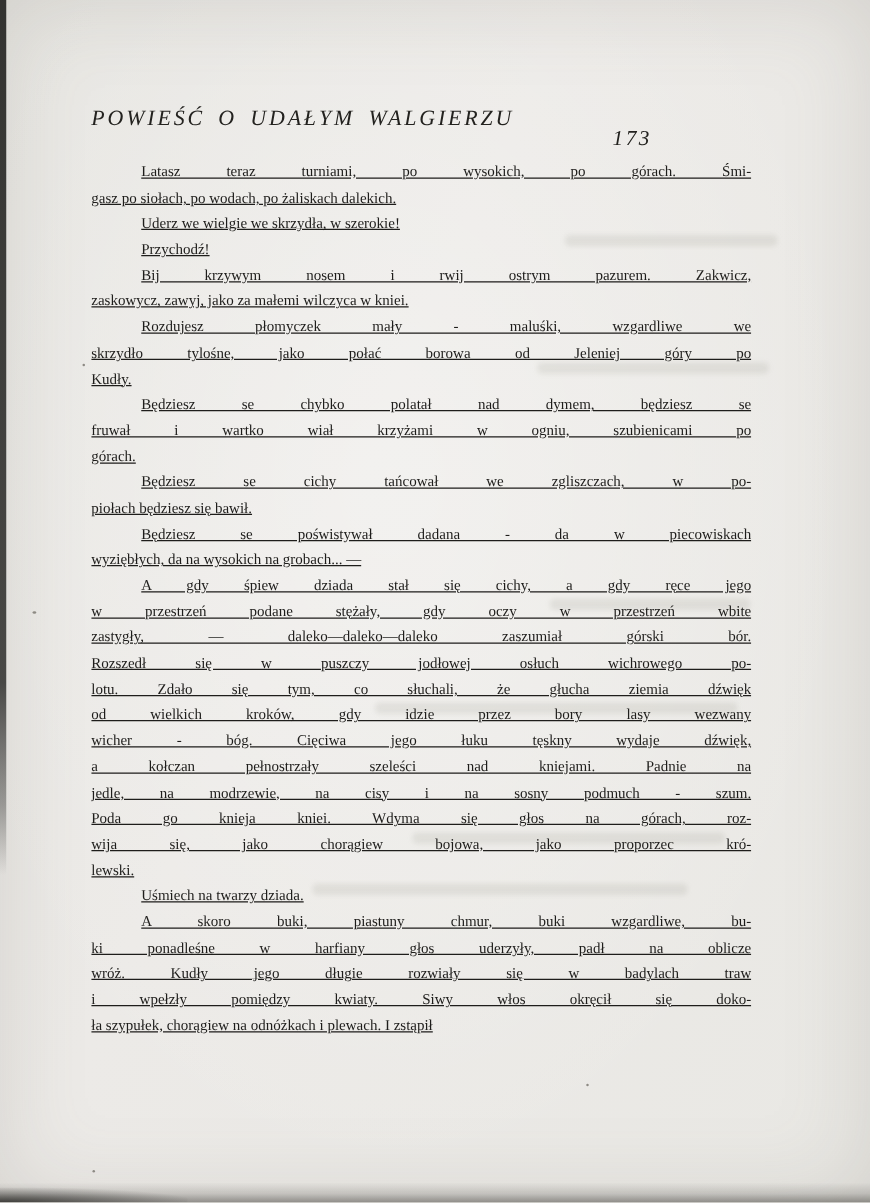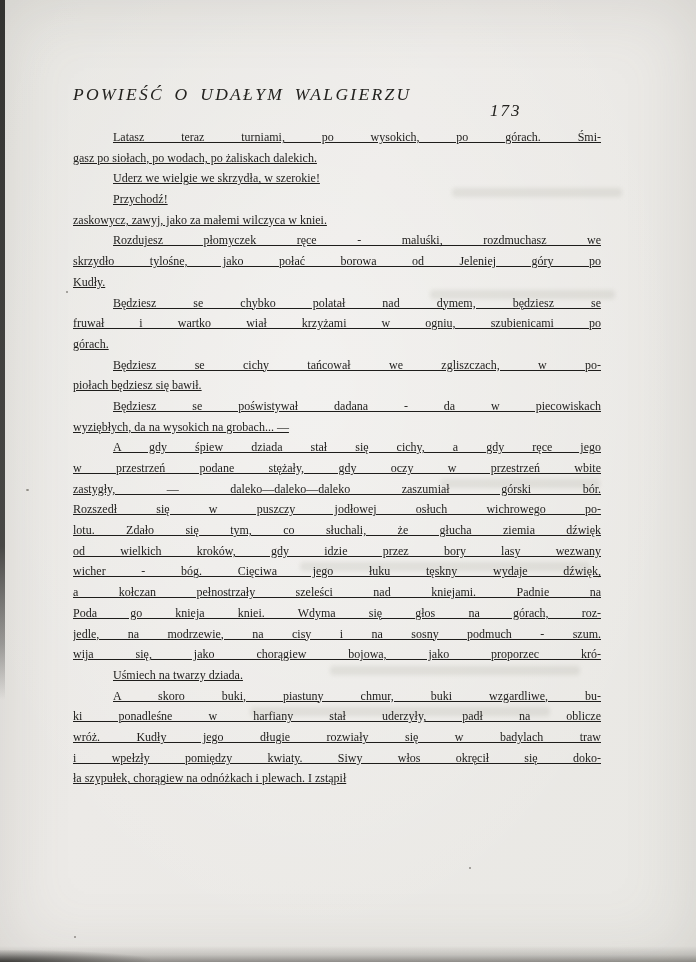--- a/index.html
+++ b/index.html
@@ -88,45 +88,47 @@
   <div class="text-block">
     <div class="running-header">
       <span class="title">POWIEŚĆ O UDAŁYM WALGIERZU</span>
       <span class="pagenum">173</span>
     </div>
     <div class="page-body" id="page-body">
         <div class="line first just">Latasz teraz turniami, po wysokich, po górach. Śmi-</div>
         <div class="line last">gasz po siołach, po wodach, po żaliskach dalekich.</div>
         <div class="line first last">Uderz we wielgie we skrzydła, w szerokie!</div>
         <div class="line first last">Przychodź!</div>
+        <div class="line first just">Bij krzywym nosem i rwij ostrym pazurem. Zakwicz,</div>
         <div class="line last">zaskowycz, zawyj, jako za małemi wilczyca w kniei.</div>
-        <div class="line first just">Rozdujesz płomyczek ręce - maluśki, rozdmuchasz we</div>
+        <div class="line first just">Rozdujesz płomyczek mały - maluśki, wzgardliwe we</div>
         <div class="line just">skrzydło tylośne, jako połać borowa od Jeleniej góry po</div>
         <div class="line last">Kudły.</div>
         <div class="line first just">Będziesz se chybko polatał nad dymem, będziesz se</div>
         <div class="line just">fruwał i wartko wiał krzyżami w ogniu, szubienicami po</div>
         <div class="line last">górach.</div>
         <div class="line first just">Będziesz se cichy tańcował we zgliszczach, w po-</div>
         <div class="line last">piołach będziesz się bawił.</div>
         <div class="line first just">Będziesz se poświstywał dadana - da w piecowiskach</div>
         <div class="line last">wyziębłych, da na wysokich na grobach... —</div>
         <div class="line first just">A gdy śpiew dziada stał się cichy, a gdy ręce jego</div>
         <div class="line just">w przestrzeń podane stężały, gdy oczy w przestrzeń wbite</div>
         <div class="line just">zastygły, — daleko—daleko—daleko zaszumiał górski bór.</div>
         <div class="line just">Rozszedł się w puszczy jodłowej osłuch wichrowego po-</div>
         <div class="line just">lotu. Zdało się tym, co słuchali, że głucha ziemia dźwięk</div>
         <div class="line just">od wielkich kroków, gdy idzie przez bory lasy wezwany</div>
         <div class="line just">wicher - bóg. Cięciwa jego łuku tęskny wydaje dźwięk,</div>
         <div class="line just">a kołczan pełnostrzały szeleści nad kniejami. Padnie na</div>
+        <div class="line just">jedle, na modrzewie, na cisy i na sosny podmuch - szum.</div>
         <div class="line just">Poda go knieja kniei. Wdyma się głos na górach, roz-</div>
-        <div class="line just">jedle, na modrzewie, na cisy i na sosny podmuch - szum.</div>
         <div class="line just">wija się, jako chorągiew bojowa, jako proporzec kró-</div>
+        <div class="line last">lewski.</div>
         <div class="line first last">Uśmiech na twarzy dziada.</div>
         <div class="line first just">A skoro buki, piastuny chmur, buki wzgardliwe, bu-</div>
-        <div class="line just">ki ponadleśne w harfiany stał uderzyły, padł na oblicze</div>
+        <div class="line just">ki ponadleśne w harfiany głos uderzyły, padł na oblicze</div>
         <div class="line just">wróż. Kudły jego długie rozwiały się w badylach traw</div>
         <div class="line just">i wpełzły pomiędzy kwiaty. Siwy włos okręcił się doko-</div>
         <div class="line last">ła szypułek, chorągiew na odnóżkach i plewach. I zstąpił</div>
       </div>
   </div>
 
   <div class="speck s1"></div>
   <div class="speck s2"></div>
   <div class="speck s3"></div>
   <div class="speck s4"></div>

